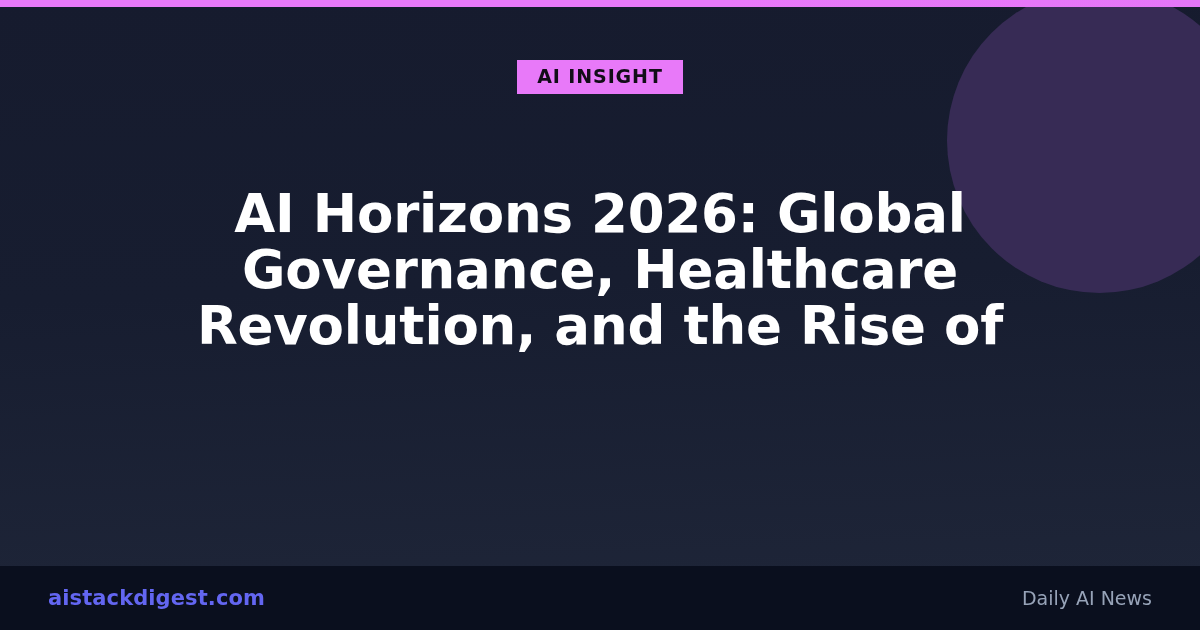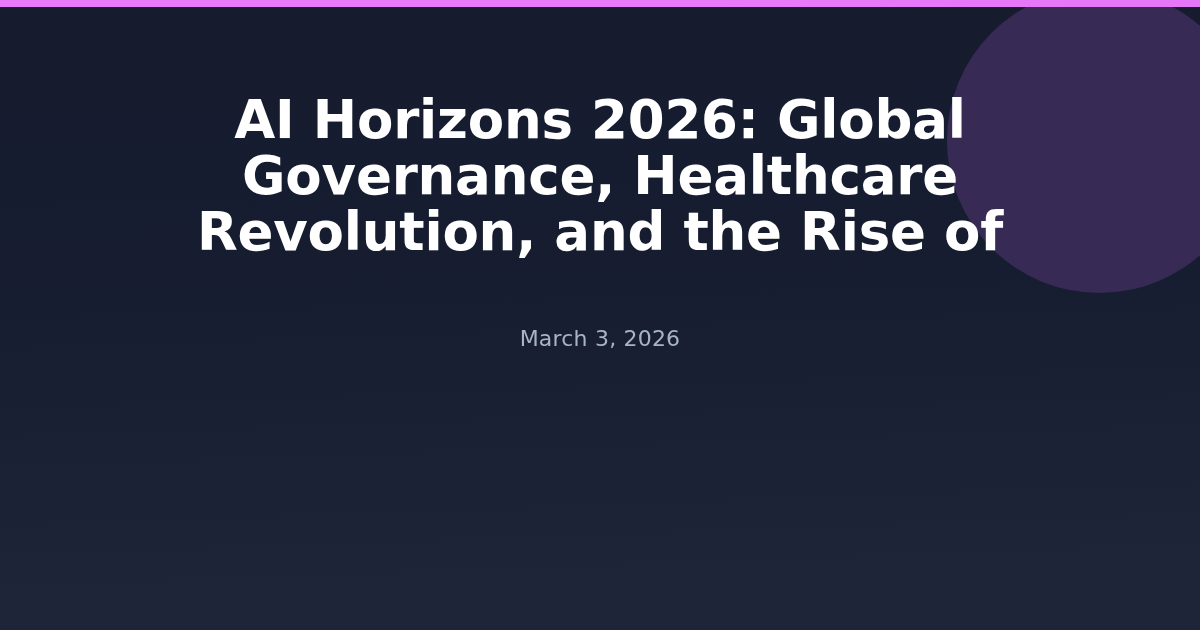--- a/index.html
+++ b/index.html
@@ -117,21 +117,25 @@
 <body>
 
 <div id="og-card">
 
   <div class="accent-bar"></div>
 
   <div class="deco-circle"></div>
 
   <div class="content">
 
+    <div class="badge">AI INSIGHT</div>
 
     <h1 class="title">AI Horizons 2026: Global Governance, Healthcare Revolution, and the Rise of</h1>
 
-    <div class="date">March 3, 2026</div>
 
   </div>
 
+  <div class="footer">
+    <span class="footer-site">aistackdigest.com</span>
+    <span class="footer-tag">Daily AI News</span>
+  </div>
 
 </div>
 
 </body></html>

